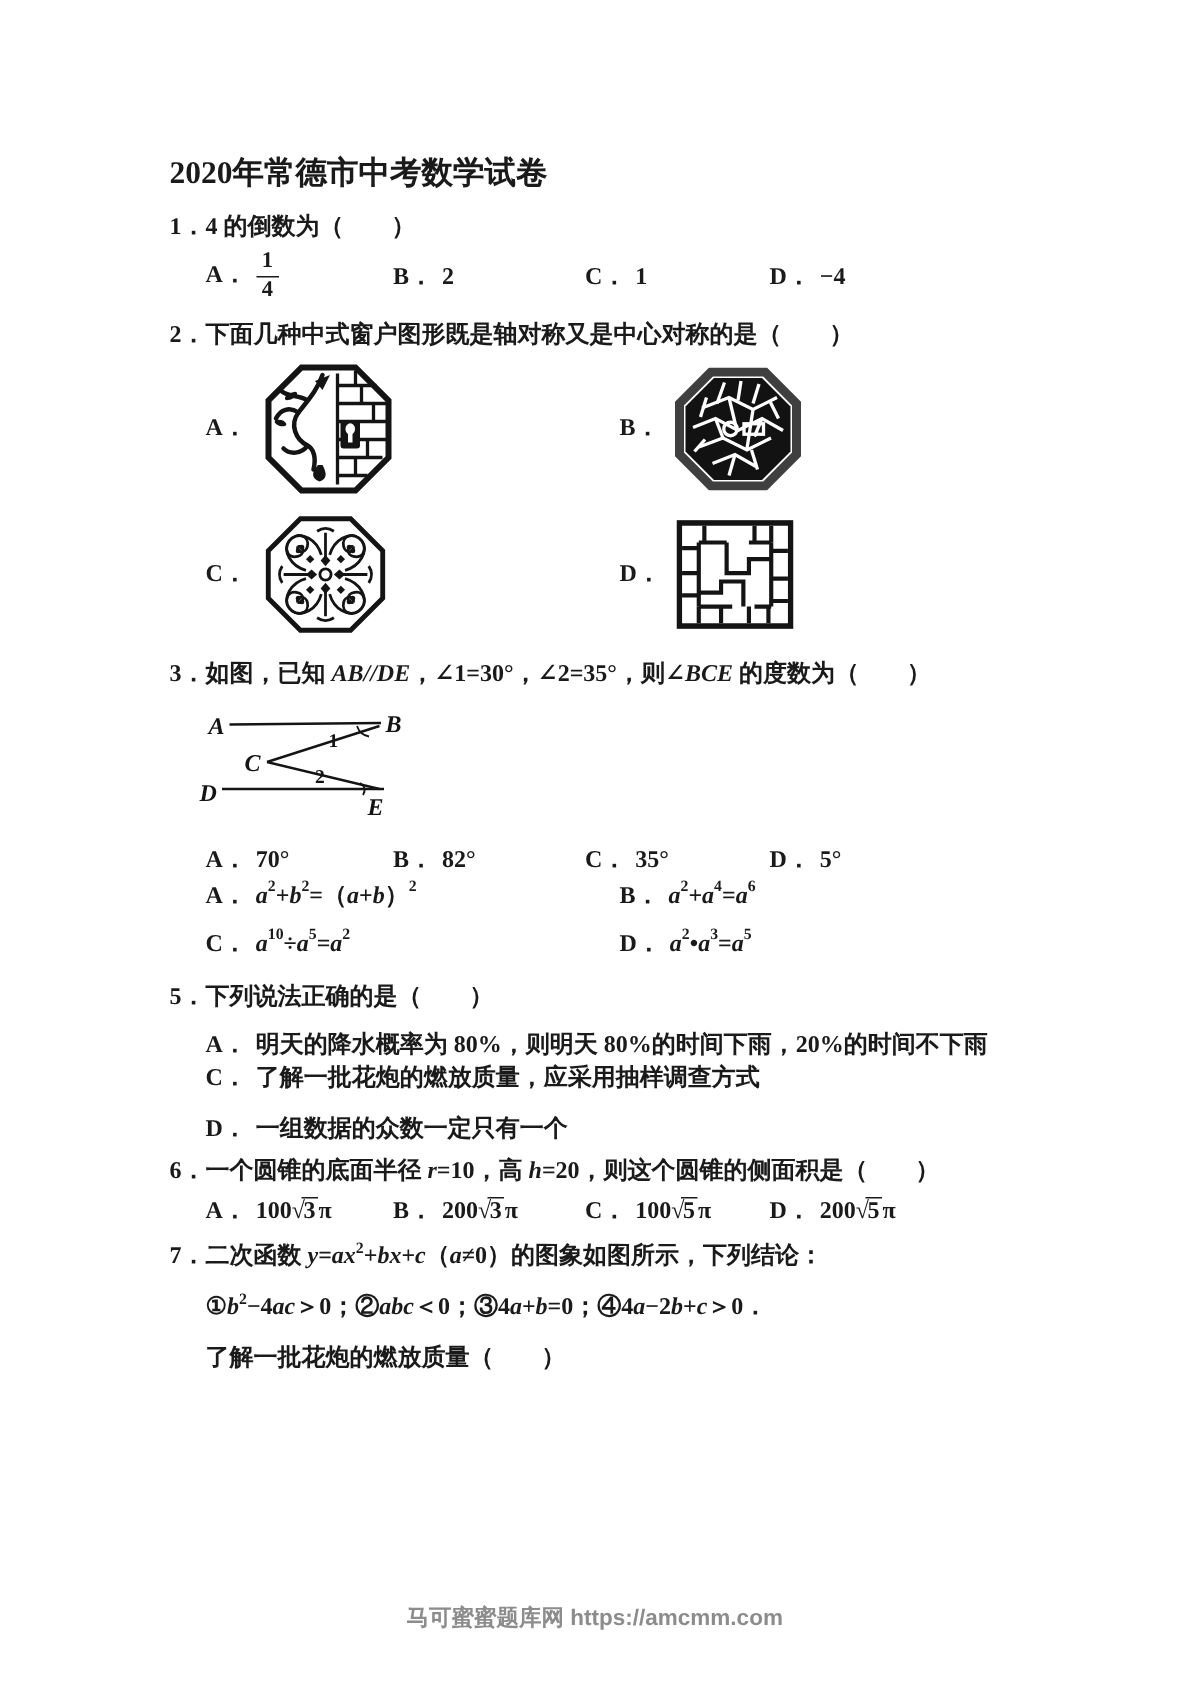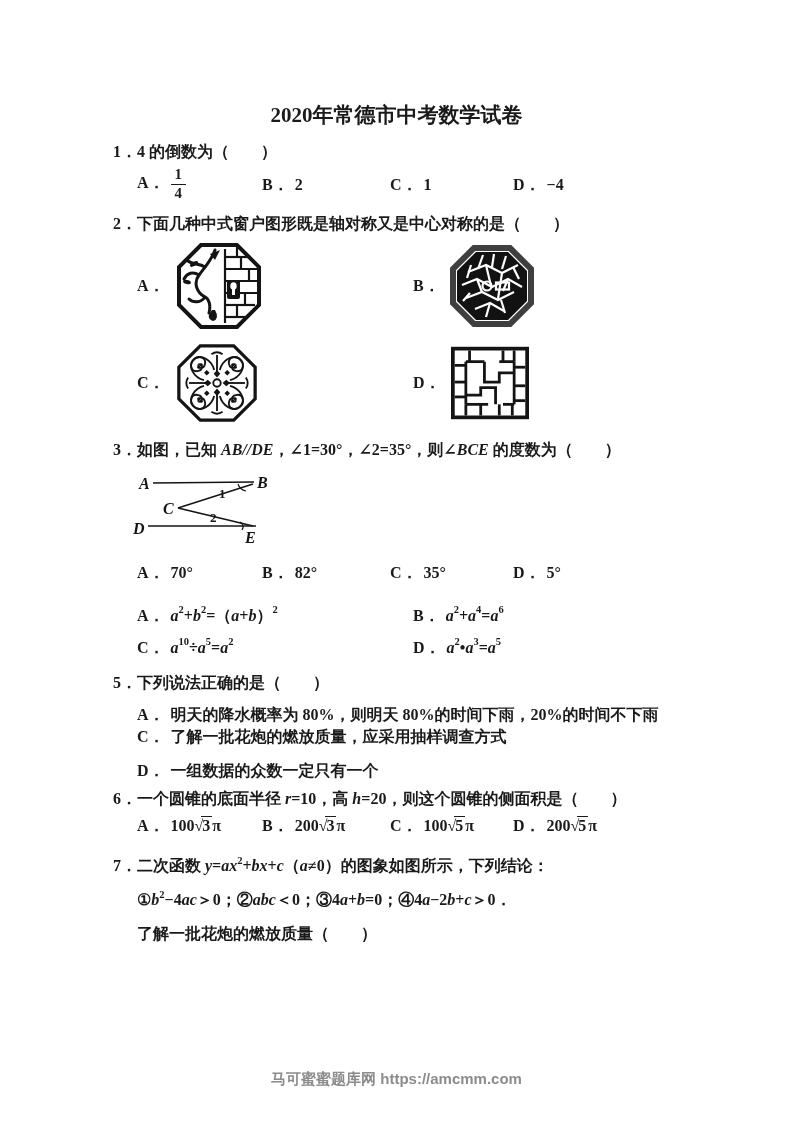--- a/index.html
+++ b/index.html
@@ -2,21 +2,21 @@
 <html><head>
 <meta charset="utf-8">
 <style>
   html,body{margin:0;padding:0;}
   body{
     width:793px;height:1122px;background:#ffffff;position:relative;overflow:hidden;
     font-family:"Liberation Serif","DejaVu Serif",serif;
     color:#1a1a1a;font-weight:bold;font-size:16px;line-height:1.2;
   }
   .content{margin-left:113px;width:567px;}
-  .title{margin:0;padding-top:103px;font-size:21px;text-align:center;font-weight:bold;}
+  .title{margin:0;padding-top:103px;font-size:21px;text-align:left;font-weight:bold;}
   .section{margin-top:21px;font-size:16px;}
   .stem{font-size:16px;}
   i{font-style:italic;}
   sup{font-size:10.5px;line-height:0;position:relative;top:-0.1em;vertical-align:super;}
   .opts4{display:flex;align-items:center;padding-left:24px;}
   .opts4 .o1{width:125px;}.opts4 .o2{width:128px;}.opts4 .o3{width:123px;}
   .opts2{display:flex;padding-left:24px;}
   .opts2 .o1{width:276px;}
   .optline{padding-left:24px;}
   .lbl{margin-right:6px;}
@@ -214,21 +214,21 @@
       </g>
     </svg>
   </div>
   <div class="opts4" style="margin-top:6px">
     <div class="o1"><span class="lbl">A．</span><span>70°</span></div>
     <div class="o2"><span class="lbl">B．</span><span>82°</span></div>
     <div class="o3"><span class="lbl">C．</span><span>35°</span></div>
     <div class="o4"><span class="lbl">D．</span><span>5°</span></div>
   </div>
 
-  <div class="opts2" style="margin-top:23px">
+  <div class="opts2" style="margin-top:4px">
     <div class="o1"><span class="lbl">A．</span><span><i>a</i><sup>2</sup>+<i>b</i><sup>2</sup>=（<i>a</i>+<i>b</i>）<sup>2</sup></span></div>
     <div class="o2"><span class="lbl">B．</span><span><i>a</i><sup>2</sup>+<i>a</i><sup>4</sup>=<i>a</i><sup>6</sup></span></div>
   </div>
   <div class="opts2" style="margin-top:13px">
     <div class="o1"><span class="lbl">C．</span><span><i>a</i><sup>10</sup>÷<i>a</i><sup>5</sup>=<i>a</i><sup>2</sup></span></div>
     <div class="o2"><span class="lbl">D．</span><span><i>a</i><sup>2</sup>•<i>a</i><sup>3</sup>=<i>a</i><sup>5</sup></span></div>
   </div>
 
   <div class="stem" style="margin-top:16px">5．下列说法正确的是（　　）</div>
   <div class="optline" style="margin-top:13px"><span class="lbl">A．</span><span>明天的降水概率为 80%，则明天 80%的时间下雨，20%的时间不下雨</span></div>
@@ -236,19 +236,19 @@
   <div class="optline" style="margin-top:14px"><span class="lbl">D．</span><span>一组数据的众数一定只有一个</span></div>
 
   <div class="stem" style="margin-top:9px">6．一个圆锥的底面半径 <i>r</i>=10，高 <i>h</i>=20，则这个圆锥的侧面积是（　　）</div>
   <div class="opts4" style="margin-top:8px">
     <div class="o1"><span class="lbl">A．</span><span>100<span class="sqrt"><span class="rsign">√</span><span class="rad">3</span></span>π</span></div>
     <div class="o2"><span class="lbl">B．</span><span>200<span class="sqrt"><span class="rsign">√</span><span class="rad">3</span></span>π</span></div>
     <div class="o3"><span class="lbl">C．</span><span>100<span class="sqrt"><span class="rsign">√</span><span class="rad">5</span></span>π</span></div>
     <div class="o4"><span class="lbl">D．</span><span>200<span class="sqrt"><span class="rsign">√</span><span class="rad">5</span></span>π</span></div>
   </div>
 
-  <div class="stem" style="margin-top:21px">7．二次函数 <i>y</i>=<i>ax</i><sup>2</sup>+<i>bx</i>+<i>c</i>（<i>a</i>≠0）的图象如图所示，下列结论：</div>
+  <div class="stem" style="margin-top:11px">7．二次函数 <i>y</i>=<i>ax</i><sup>2</sup>+<i>bx</i>+<i>c</i>（<i>a</i>≠0）的图象如图所示，下列结论：</div>
   <div class="optline" style="margin-top:15px">①<i>b</i><sup>2</sup>−4<i>ac</i>＞0；②<i>abc</i>＜0；③4<i>a</i>+<i>b</i>=0；④4<i>a</i>−2<i>b</i>+<i>c</i>＞0．</div>
   <div class="optline" style="margin-top:14px">了解一批花炮的燃放质量（　　）</div>
 
 </div>
 
 <div class="footer">马可蜜蜜题库网 https://amcmm.com</div>
 
 </body></html>

